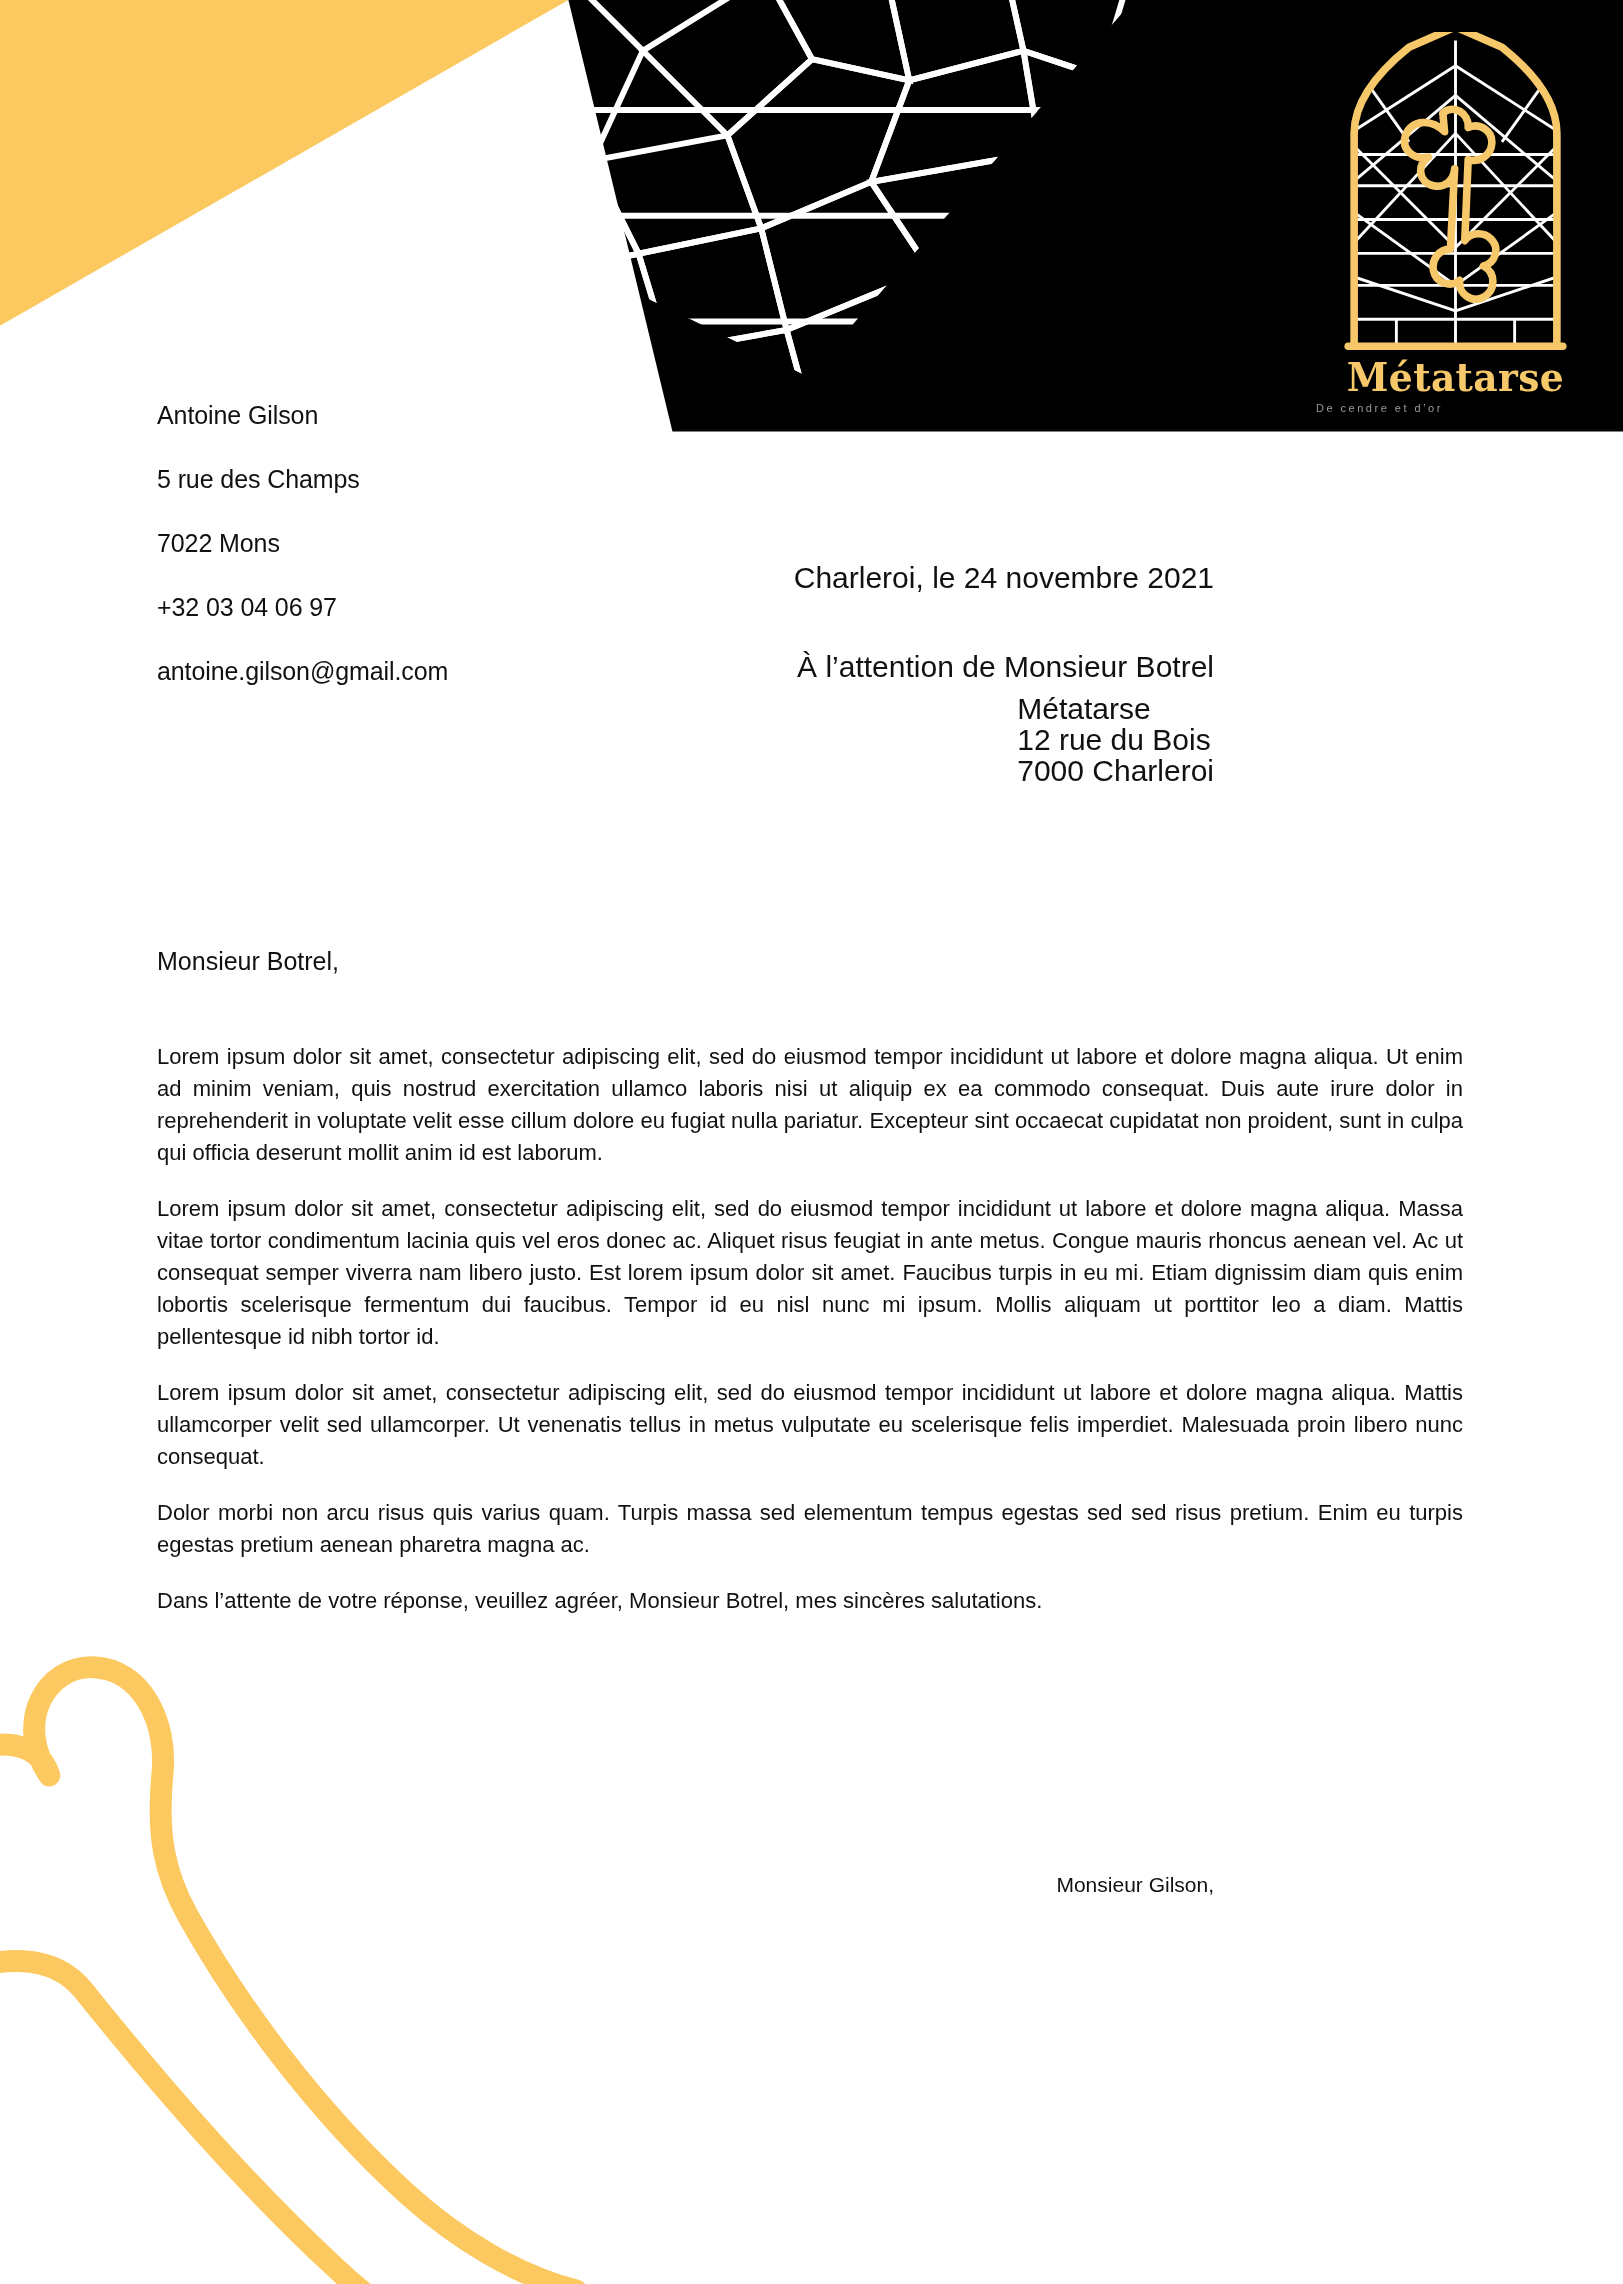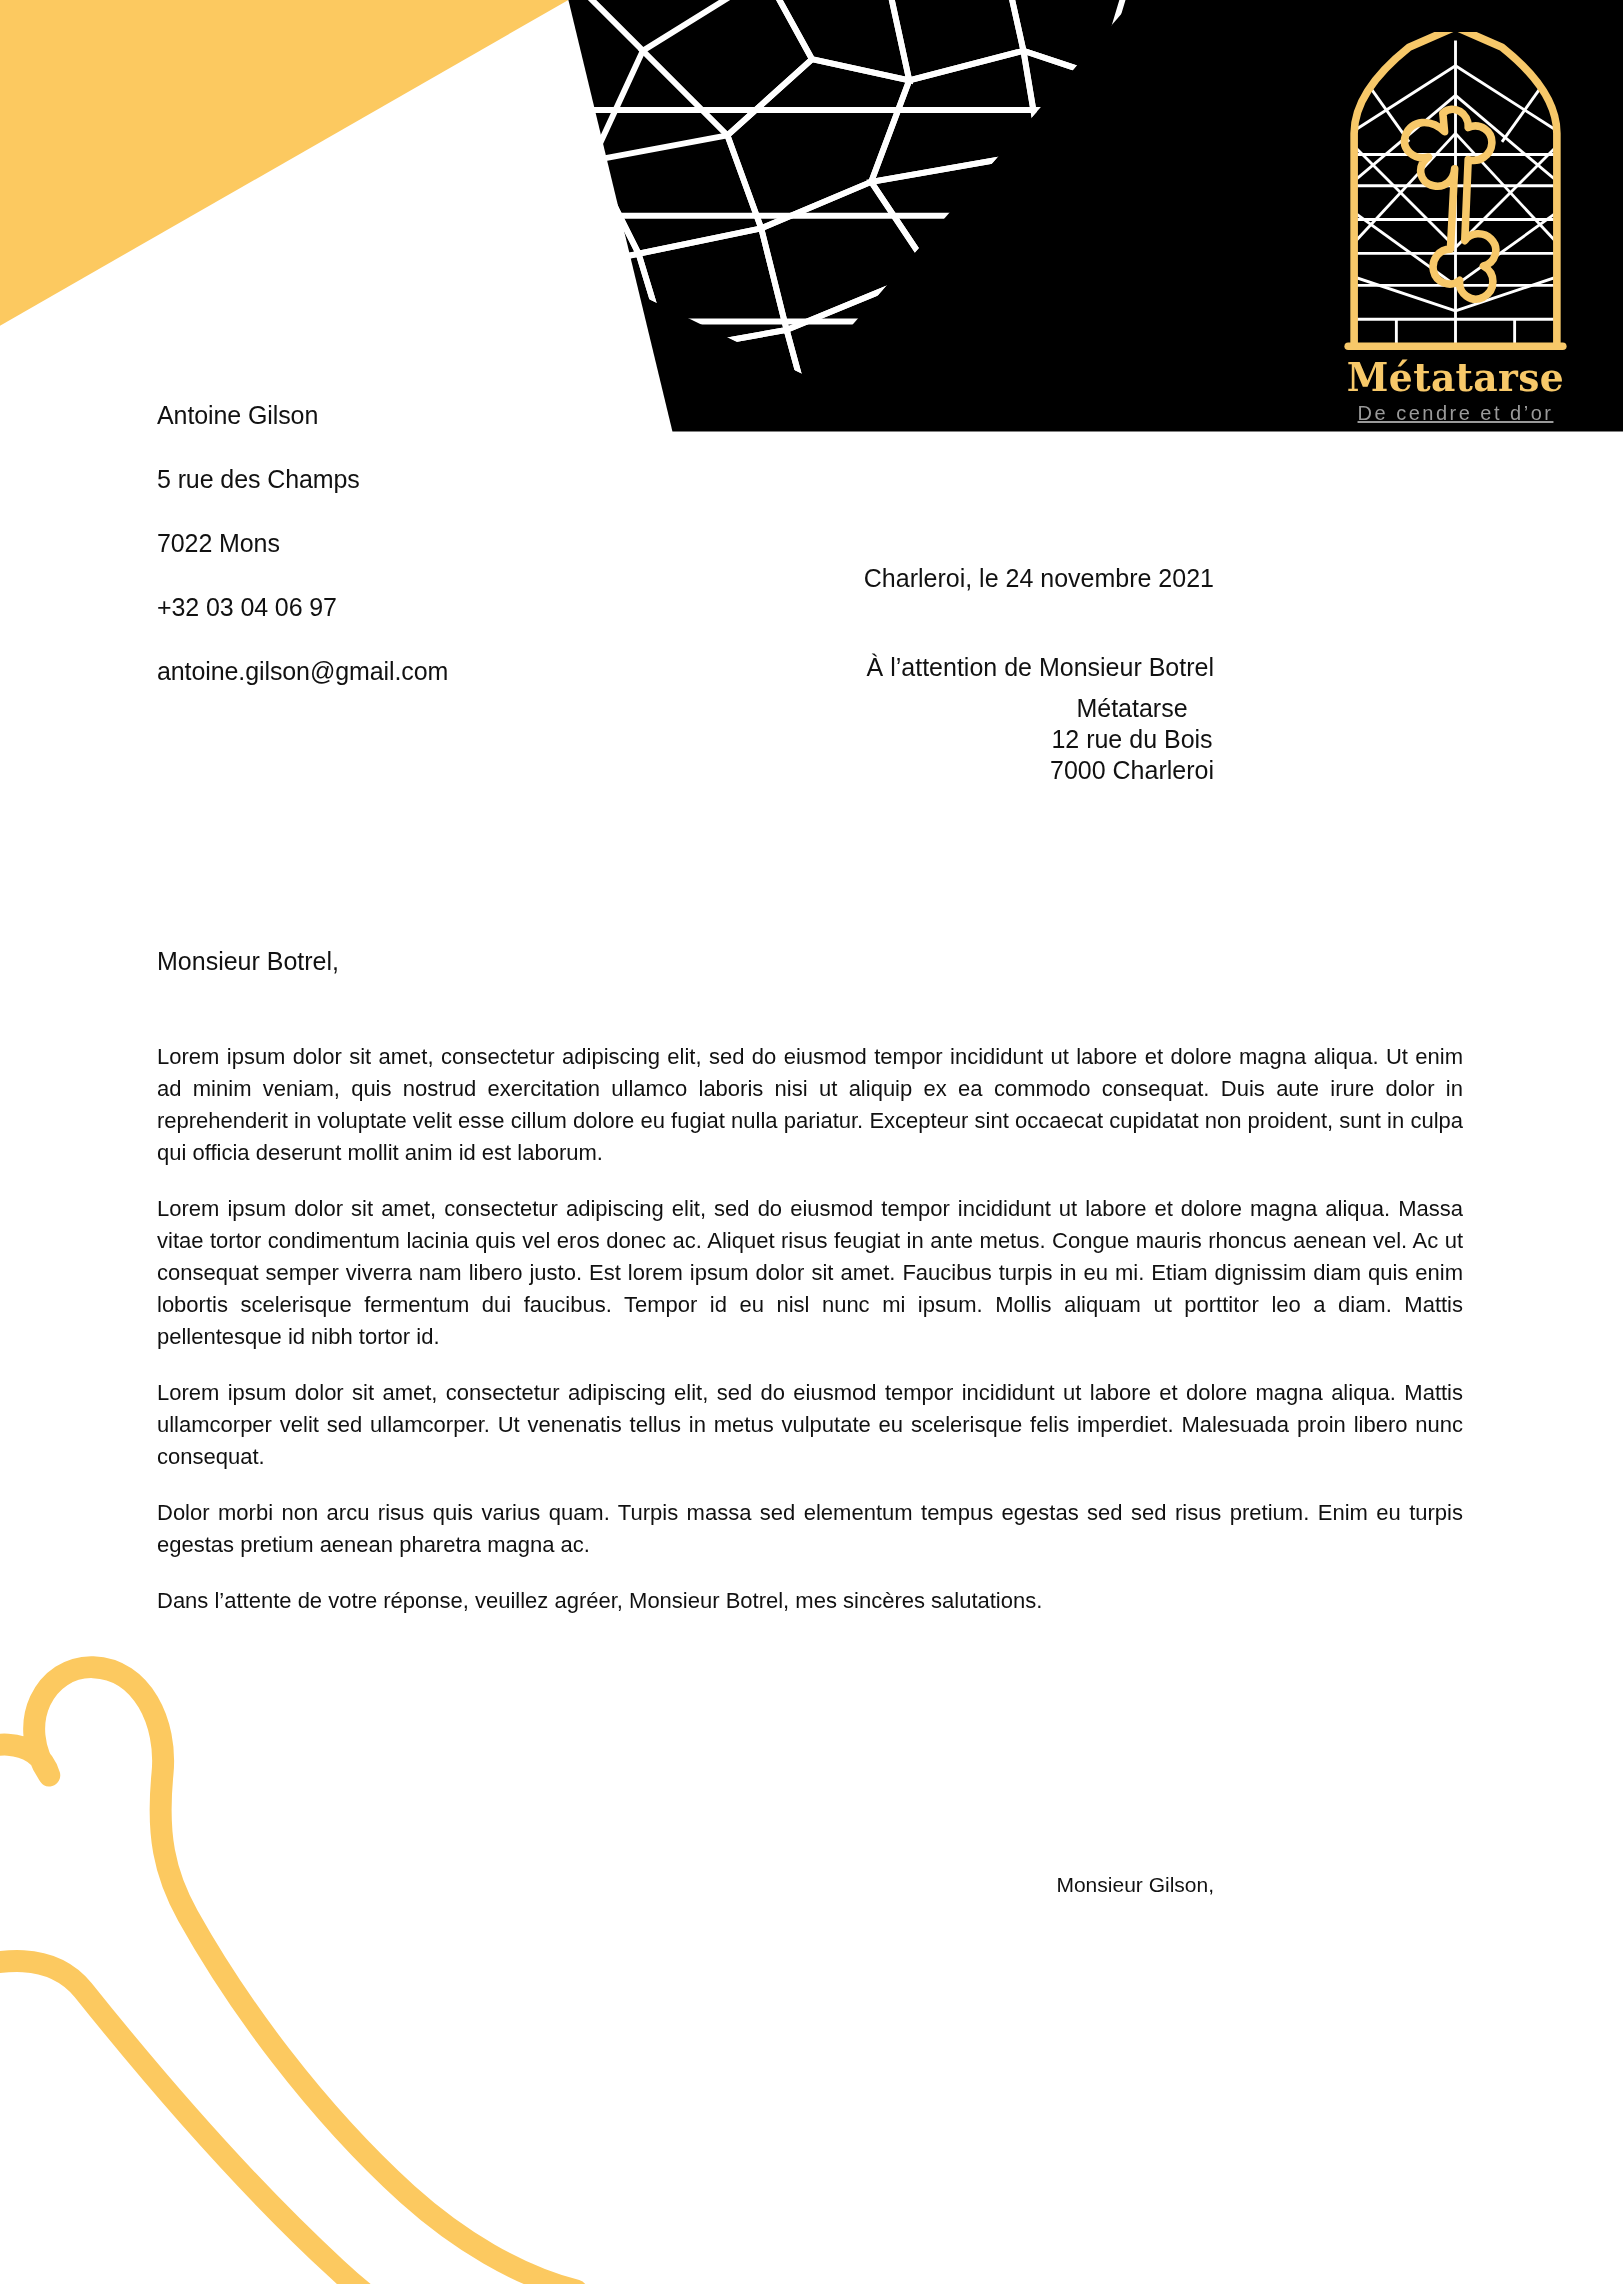--- a/index.html
+++ b/index.html
@@ -36,22 +36,22 @@
     font-size:25px;
     line-height:32px;
     letter-spacing:-0.1px;
     white-space:pre-line;
   }
   .sender div { display:block; }
 
   .right-block {
     position:absolute;
     right:162px;
-    text-align:center;
-    font-size:25px;
+    text-align:left;
+    font-size:30px;
     line-height:32px;
   }
   #date-line  { top:554px;  right:162px; }
   #attn-line  { top:619px;  right:162px;margin-top:24px; }
   #recipient  { top:685px;  right:162px; line-height:31px; }
 
   .subject {
     position:absolute;
     left:157px; top:864px;
     font-size:25px;
@@ -92,27 +92,26 @@
     color:#F7C869;
     font-family:"DejaVu Serif", serif;
     font-weight:700;
     font-size:40px;
     letter-spacing:0.4px;
     line-height:44px;
     margin-top:1.7px;
     transform:scaleX(0.94);
   }
   #logo-tagline {
-    text-align:center;
+    text-align:left;
     color:#9a9a9a;
     font-family:"Liberation Sans", sans-serif;
-    font-size:20px;
+    font-size:11px;
     letter-spacing:2.5px;
     margin-top:3.4px;
-    text-decoration:underline;
   }
 </style>
 </head>
 <body>
 
 <svg id="header-art" viewBox="0 0 1920 720" preserveAspectRatio="none">
 
   <polygon points="0,0 672,0 0,385" fill="#FCC960"></polygon>
 
   <defs>

